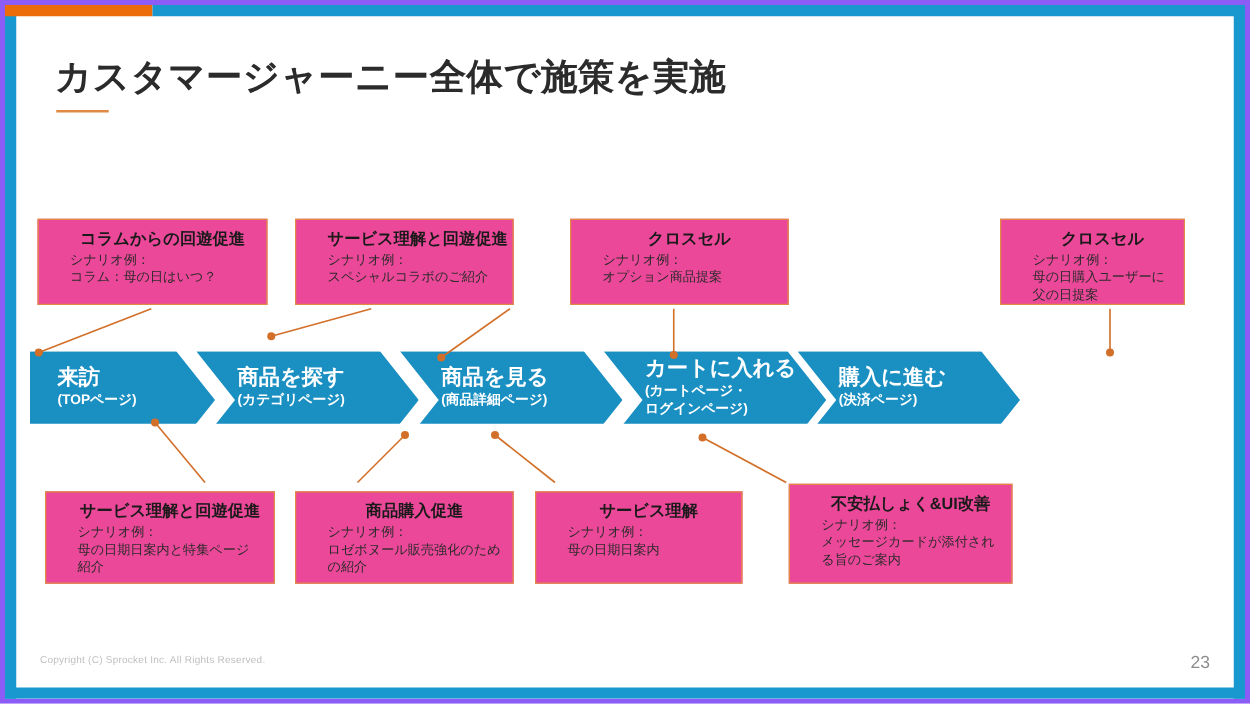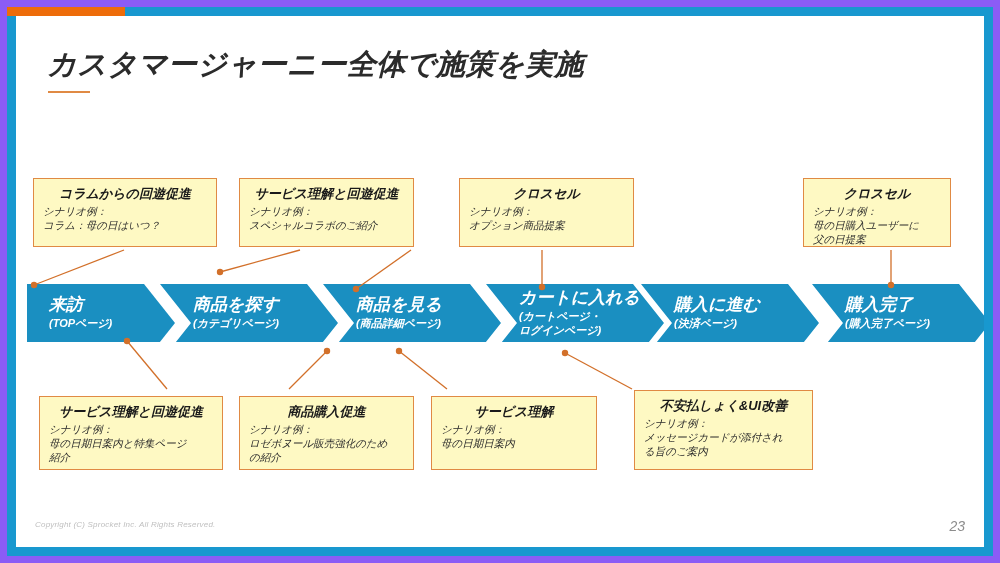--- a/index.html
+++ b/index.html
@@ -5,23 +5,22 @@
   html,body{margin:0;padding:0;}
   body{
     width:1000px;height:563px;overflow:hidden;
     background:#ffffff;
     font-family:"Liberation Sans","DejaVu Sans",sans-serif;
   }
   #slide{
     position:relative;width:1000px;height:563px;
     background:#ffffff;
     box-sizing:border-box;
-    border:7px solid #8b5cf6;
+    border:4px solid #8b5cf6;
     overflow:hidden;
-    font-style:italic;
   }
   
   .bar-orange{
     position:absolute;left:0;top:0;width:118px;height:9px;
     background:#ED6C0A;z-index:6;
   }
   .bar-blue-top{
     position:absolute;left:118px;top:0;width:882px;height:9px;
     background:#1898CF;z-index:6;
   }
@@ -61,23 +60,23 @@
     position:absolute;left:0;top:0;width:100%;height:100%;
     display:flex;flex-direction:column;justify-content:center;
     padding-left:22px;box-sizing:border-box;
   }
   .chev-t{font-size:17px;font-weight:bold;line-height:1.15;white-space:nowrap;}
   .chev-s{font-size:11px;font-weight:bold;line-height:1.25;margin-top:2px;white-space:nowrap;}
 
   
   .box{
     position:absolute;box-sizing:border-box;
-    background:#fef9c3;
+    background:#ec4899;
     border:1.6px solid #E08A44;
-    padding:7px 9px 6px 9px;
+    padding:7px 9px 6px 25px;
   }
   .box .bt{
     font-size:13px;font-weight:bold;color:#1A1A1A;
     text-align:center;line-height:1.2;margin-bottom:3px;
     white-space:nowrap;
   }
   .box .bs{
     font-size:10.5px;color:#2B2B2B;line-height:1.33;
   }
 
@@ -203,27 +202,20 @@
     </div>
 
     <div class="chev" style="left:634px;width:178px;
                 clip-path:polygon(0 0, 147px 0, 178px 39px, 147px 78px, 0 78px, 31px 39px);">
       <div class="chev-lbl" style="padding-left:33px;">
         <div class="chev-t">購入に進む</div>
         <div class="chev-s">(決済ページ)</div>
       </div>
     </div>
 
-    <div class="chev" style="left:805px;width:178px;
-                clip-path:polygon(0 0, 147px 0, 178px 39px, 147px 78px, 0 78px, 31px 39px);">
-      <div class="chev-lbl" style="padding-left:33px;">
-        <div class="chev-t">購入完了</div>
-        <div class="chev-s">(購入完了ページ)</div>
-      </div>
-    </div>
 
   </div>
 
   <div class="box" style="left:32px;top:389px;width:184px;height:74px;">
     <div class="bt">サービス理解と回遊促進</div>
     <div class="bs">
       <div>シナリオ例：</div>
       <div>母の日期日案内と特集ページ</div>
       <div>紹介</div>
     </div>

